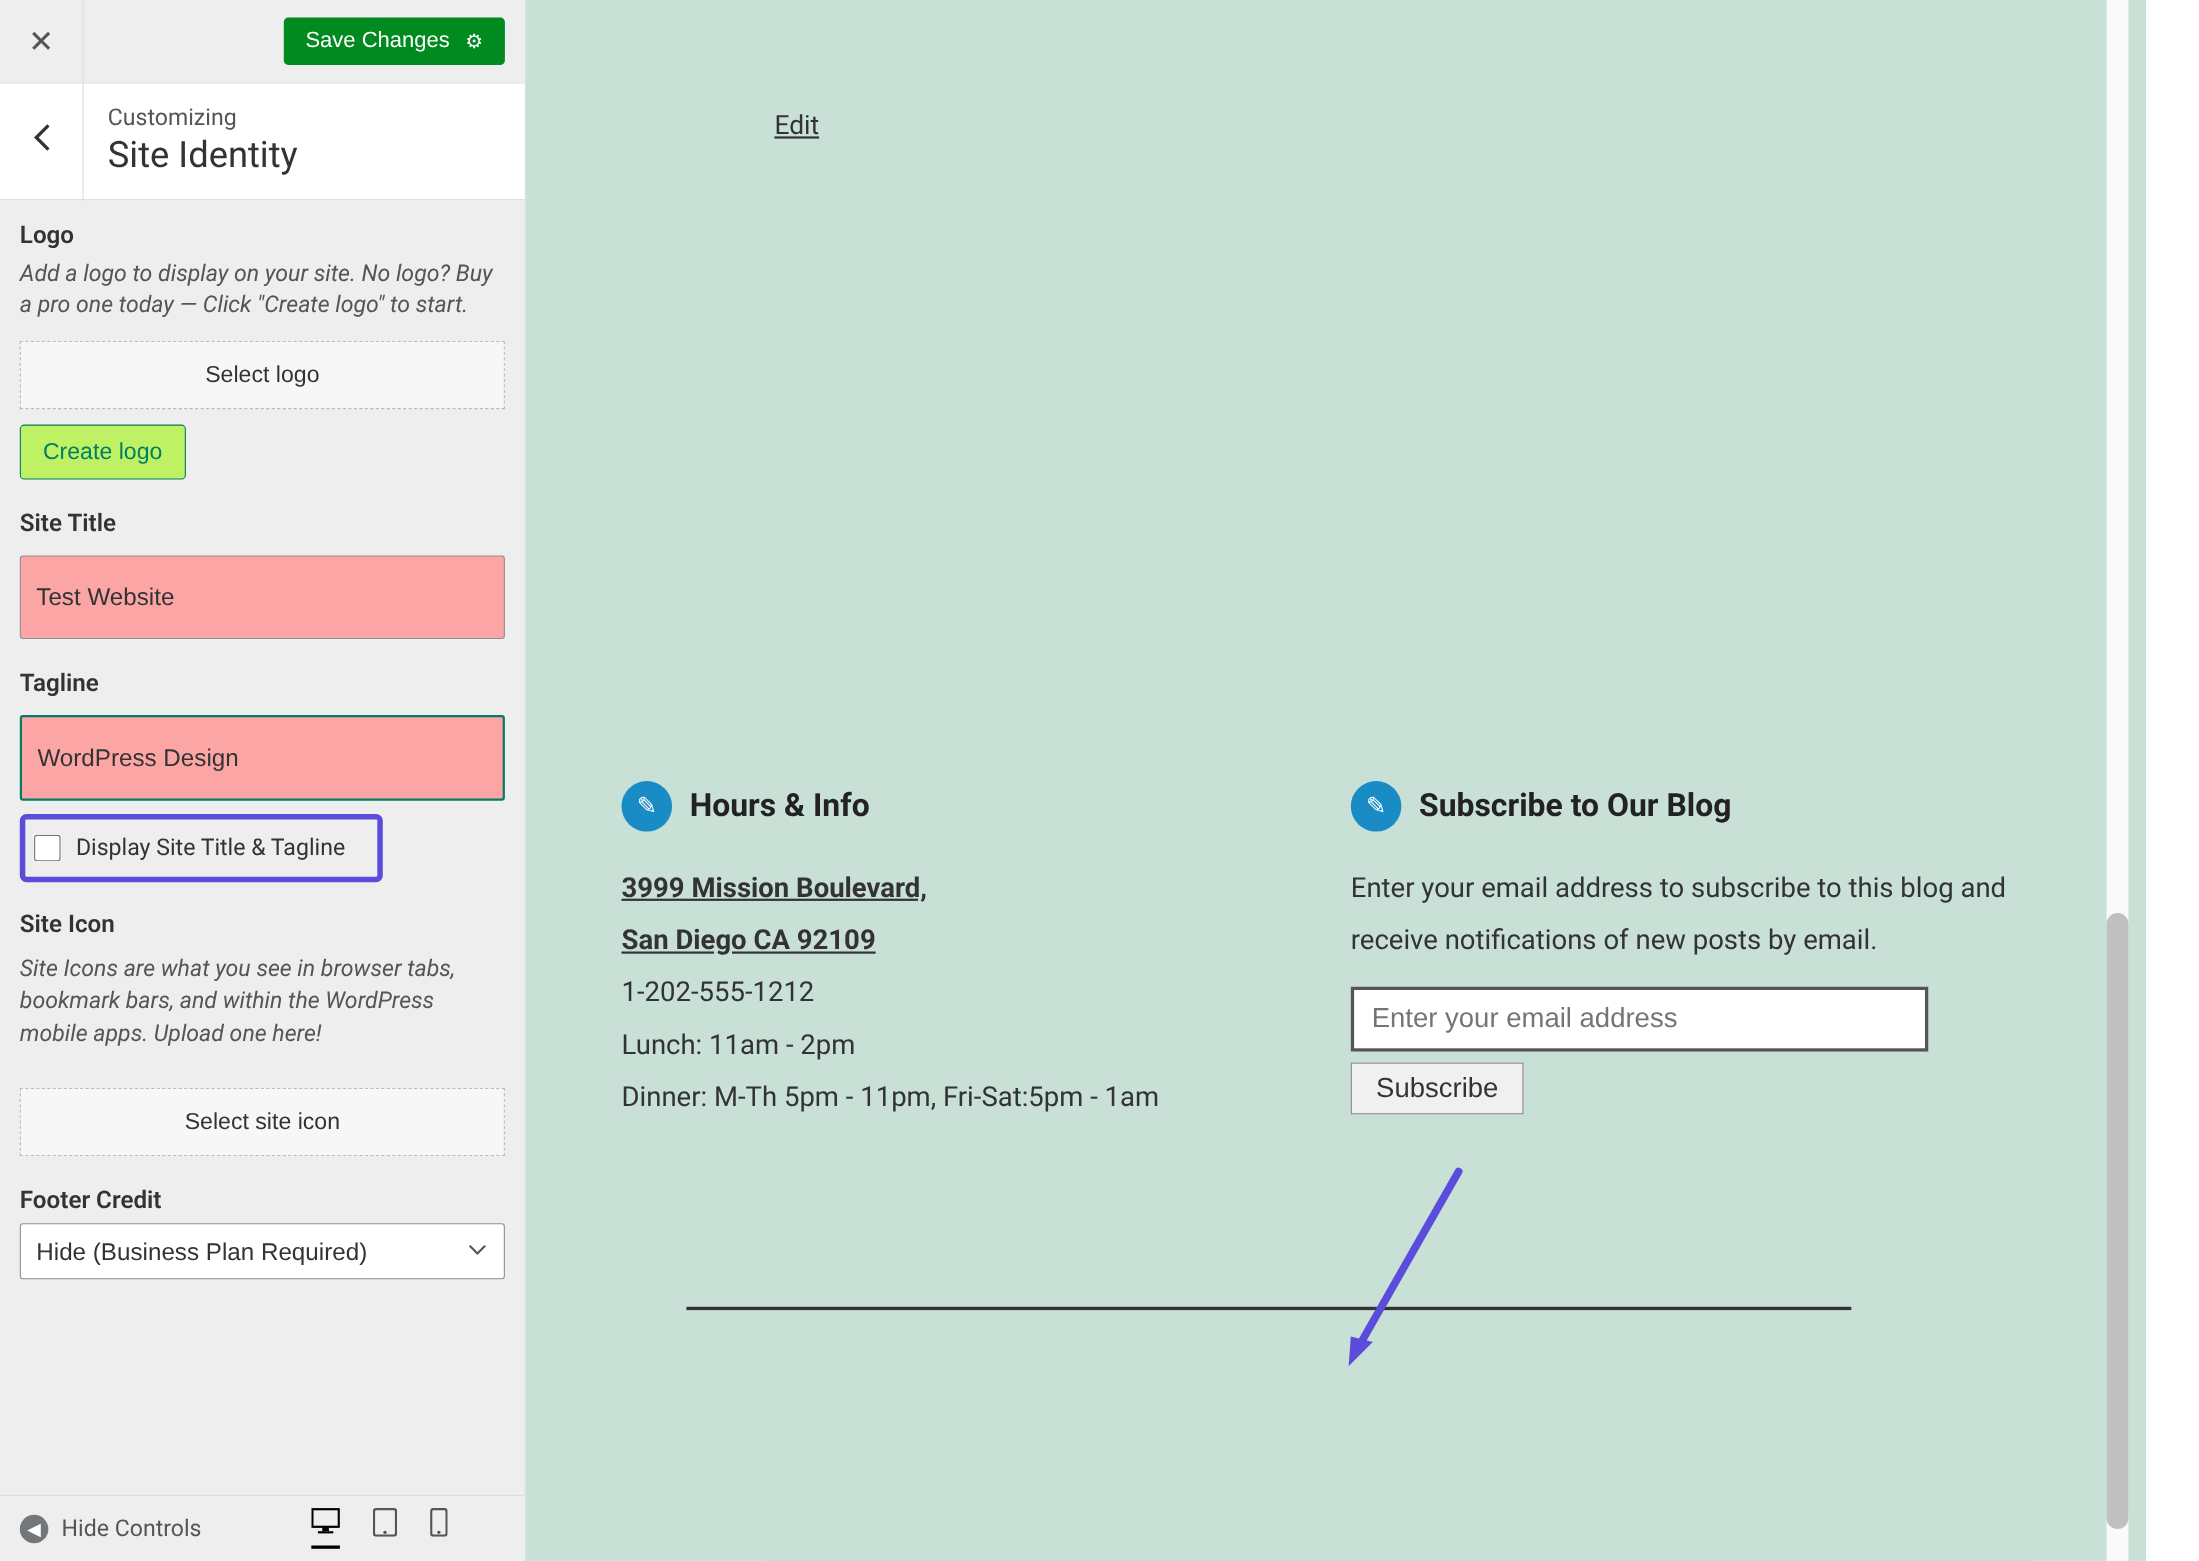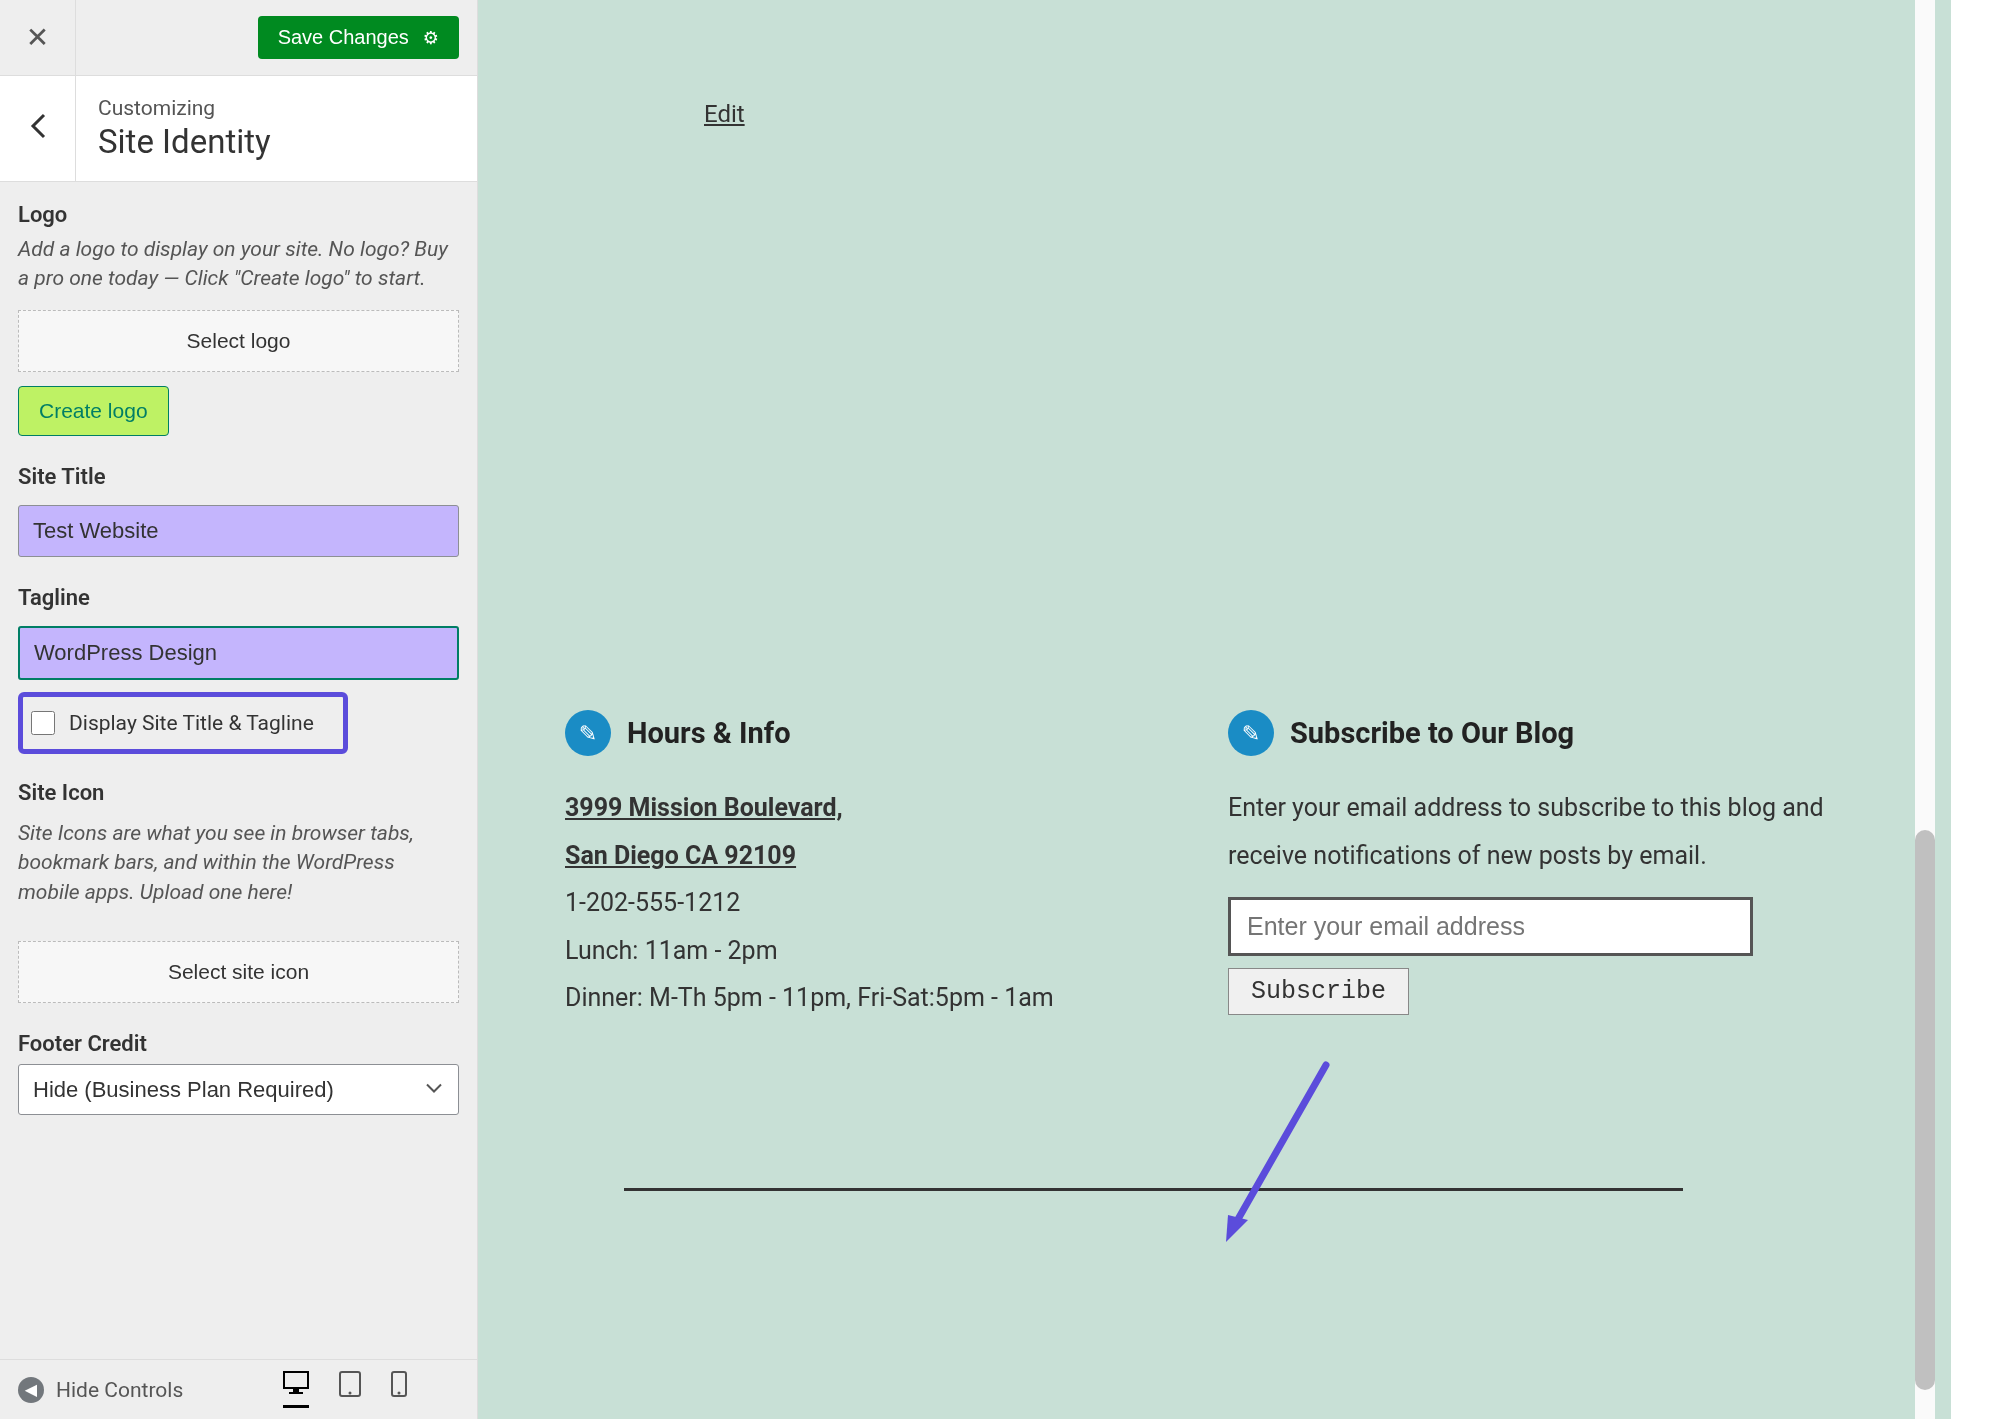--- a/index.html
+++ b/index.html
@@ -134,27 +134,27 @@
       background: #bef264;
       color: #007e65;
       font-size: 21px;
       font-weight: 500;
       border-radius: 4px;
       cursor: pointer;
       margin-top: 14px;
     }
     .text-input {
       width: 100%;
-      padding: 12px 14px;
+      padding: 24px 14px;
       border: 1px solid #8c8f94;
       font-size: 22px;
       color: #333;
       border-radius: 3px;
       margin-top: 8px;
-      background: #c4b5fd;
+      background: #fca5a5;
     }
     .text-input.focused {
       border: 2px solid #007e65;
       outline: none;
     }
     .checkbox-row {
       display: flex;
       align-items: center;
       gap: 14px;
       padding: 14px 8px;
@@ -318,21 +318,20 @@
       margin-top: 18px;
       margin-bottom: 10px;
     }
     .subscribe-btn {
       padding: 8px 22px;
       border: 1px solid #888;
       background: #f0f0f0;
       font-size: 25px;
       color: #333;
       cursor: pointer;
-      font-family: Liberation Mono, monospace;
     }
     .divider {
       position: absolute;
       top: 1188px;
       left: 146px;
       right: 268px;
       height: 3px;
       background: #333;
     }
     .arrow-annotation {

